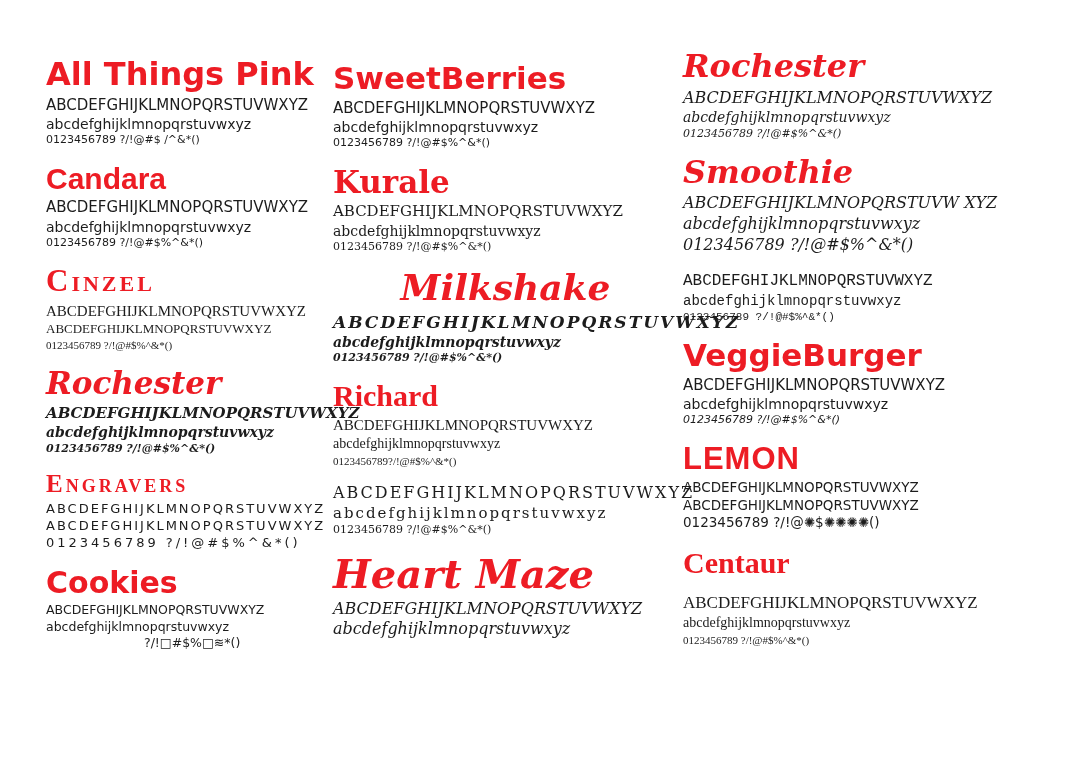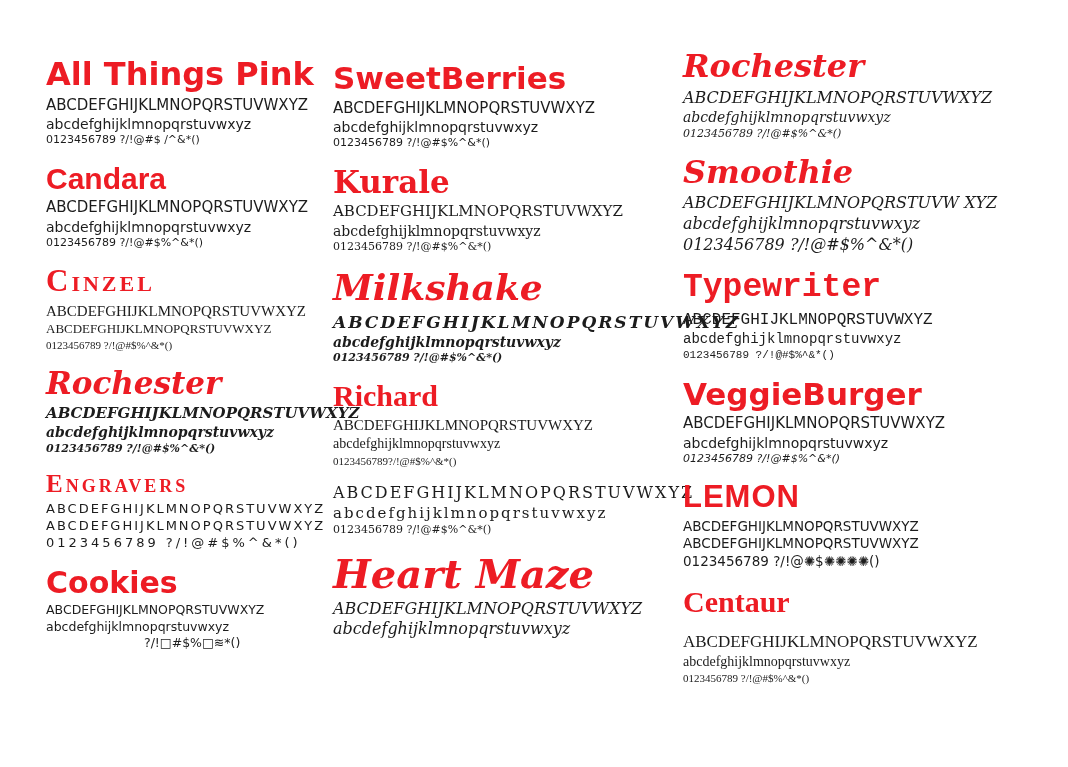--- a/index.html
+++ b/index.html
@@ -27,21 +27,21 @@
 
   
   .t-atp{font-family:"DejaVu Sans",sans-serif;font-size:32px;}
   .t-candara{font-family:"Liberation Sans",sans-serif;font-size:30px;}
   .t-cinzel{font-family:"Liberation Serif",serif;font-variant:small-caps;font-size:31px;letter-spacing:3px;}
   .t-courgette{font-family:"DejaVu Serif",serif;font-style:italic;font-weight:bold;font-size:31px;}
   .t-engravers{font-family:"Liberation Serif",serif;font-variant:small-caps;font-weight:bold;font-size:25px;letter-spacing:3px;}
   .t-cookies{font-family:"DejaVu Sans",sans-serif;font-size:30px;}
   .t-sweetberries{font-family:"DejaVu Sans",sans-serif;font-weight:bold;font-size:31px;}
   .t-kurale{font-family:"DejaVu Serif",serif;font-size:31px;}
-  .t-milkshake{font-family:"DejaVu Serif",serif;font-style:italic;font-weight:bold;font-size:36px;}
+  .t-milkshake{font-family:"DejaVu Serif",serif;font-style:italic;font-weight:bold;font-size:36px;text-align:center;}
   .t-richard{font-family:"Liberation Serif",serif;font-size:30px;}
   .t-ribeye{font-family:"DejaVu Serif",serif;font-weight:bold;font-size:31px;letter-spacing:1px;}
   .t-heartmaze{font-family:"DejaVu Serif",serif;font-style:italic;font-size:40px;}
   .t-rochester{font-family:"DejaVu Serif",serif;font-style:italic;font-weight:bold;font-size:32px;}
   .t-smoothie{font-family:"DejaVu Serif",serif;font-style:italic;font-weight:bold;font-size:32px;}
   .t-typewriter{font-family:"Liberation Mono",monospace;font-weight:bold;font-size:33px;}
   .t-veggie{font-family:"DejaVu Sans",sans-serif;font-size:31px;}
   .t-lemon{font-family:"Liberation Sans",sans-serif;font-size:31px;letter-spacing:1px;}
   .t-centaur{font-family:"Liberation Serif",serif;font-size:30px;}
 
@@ -152,21 +152,20 @@
     <p class="line l">abcdefghijklmnopqrstuvwxyz</p>
     <p class="line n">0123456789 ?/!@#$%^&amp;*()</p>
   </div>
   <div class="fb f-script b-smoothie">
     <h2 class="fname t-smoothie">Smoothie</h2>
     <p class="line u">ABCDEFGHIJKLMNOPQRSTUVW XYZ</p>
     <p class="line l">abcdefghijklmnopqrstuvwxyz</p>
     <p class="line n">0123456789 ?/!@#$%^&amp;*()</p>
   </div>
   <div class="fb f-mono b-typewriter">
-    <h2 class="fname t-typewriter">Typewriter</h2>
     <p class="line u">ABCDEFGHIJKLMNOPQRSTUVWXYZ</p>
     <p class="line l">abcdefghijklmnopqrstuvwxyz</p>
     <p class="line n">0123456789 ?/!@#$%^&amp;*()</p>
   </div>
   <div class="fb f-sans b-veggie">
     <h2 class="fname t-veggie">VeggieBurger</h2>
     <p class="line u">ABCDEFGHIJKLMNOPQRSTUVWXYZ</p>
     <p class="line l">abcdefghijklmnopqrstuvwxyz</p>
     <p class="line n">0123456789 ?/!@#$%^&amp;*()</p>
   </div>

